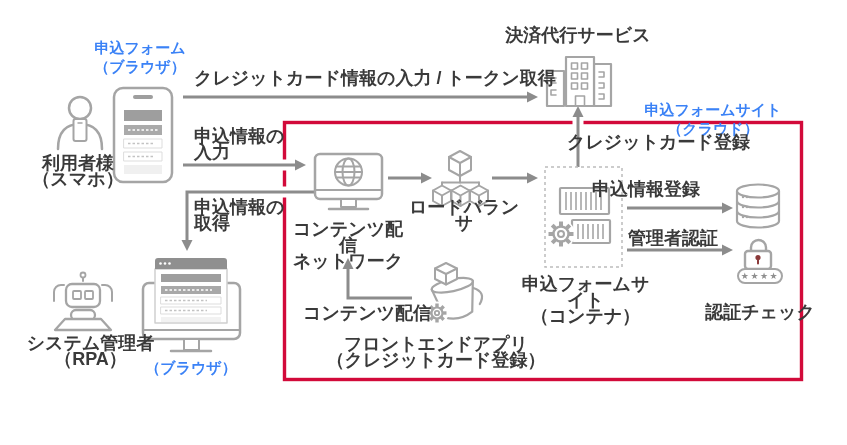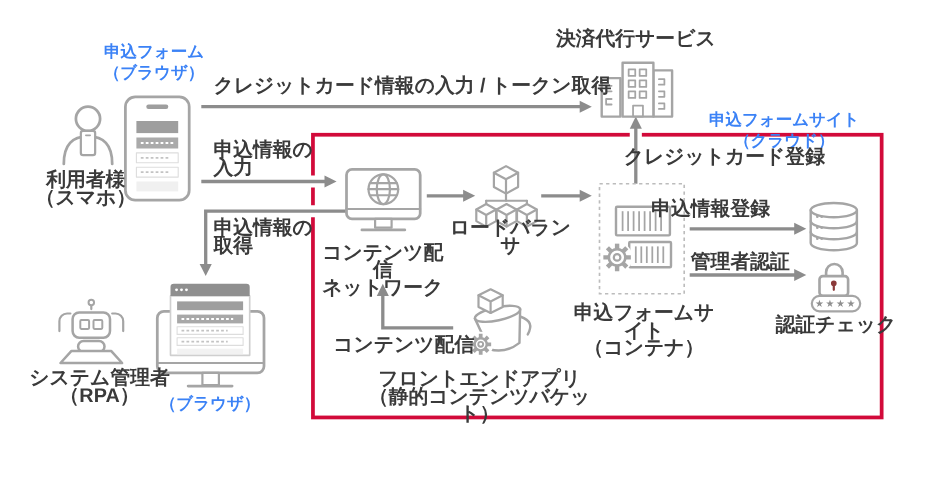--- a/index.html
+++ b/index.html
@@ -322,27 +322,27 @@
     <span>（コンテナ）</span>
   </div>
 
   <div class="lbl" style="left:592px;top:181px;text-align:right;">申込情報登録</div>
 
 
   <div class="lbl" style="left:628px;top:230px;">管理者認証</div>
 
   <div class="stars" style="left:738px;top:271px;width:44px;">★★★★</div>
 
-  <div class="lbl center" style="left:698px;top:287px;width:124px;">認証チェック</div>
+  <div class="lbl center" style="left:698px;top:304px;width:124px;">認証チェック</div>
 
   <div class="lbl" style="left:303px;top:305px;">コンテンツ配信</div>
 
   <div class="lbl center" style="left:322px;top:336px;width:228px;">
     <span>フロントエンドアプリ</span>
-    <span>（静的コンテンツバケット）</span>
+    <span>（クレジットカード登録）</span>
   </div>
 
   <div class="lbl center" style="left:18px;top:335px;width:145px;">
     <span>システム管理者</span>
     <span>（RPA）</span>
   </div>
 
   <div class="rlbl" style="left:113px;top:358px;width:156px;">
     <span>（ブラウザ）</span>
   </div>

